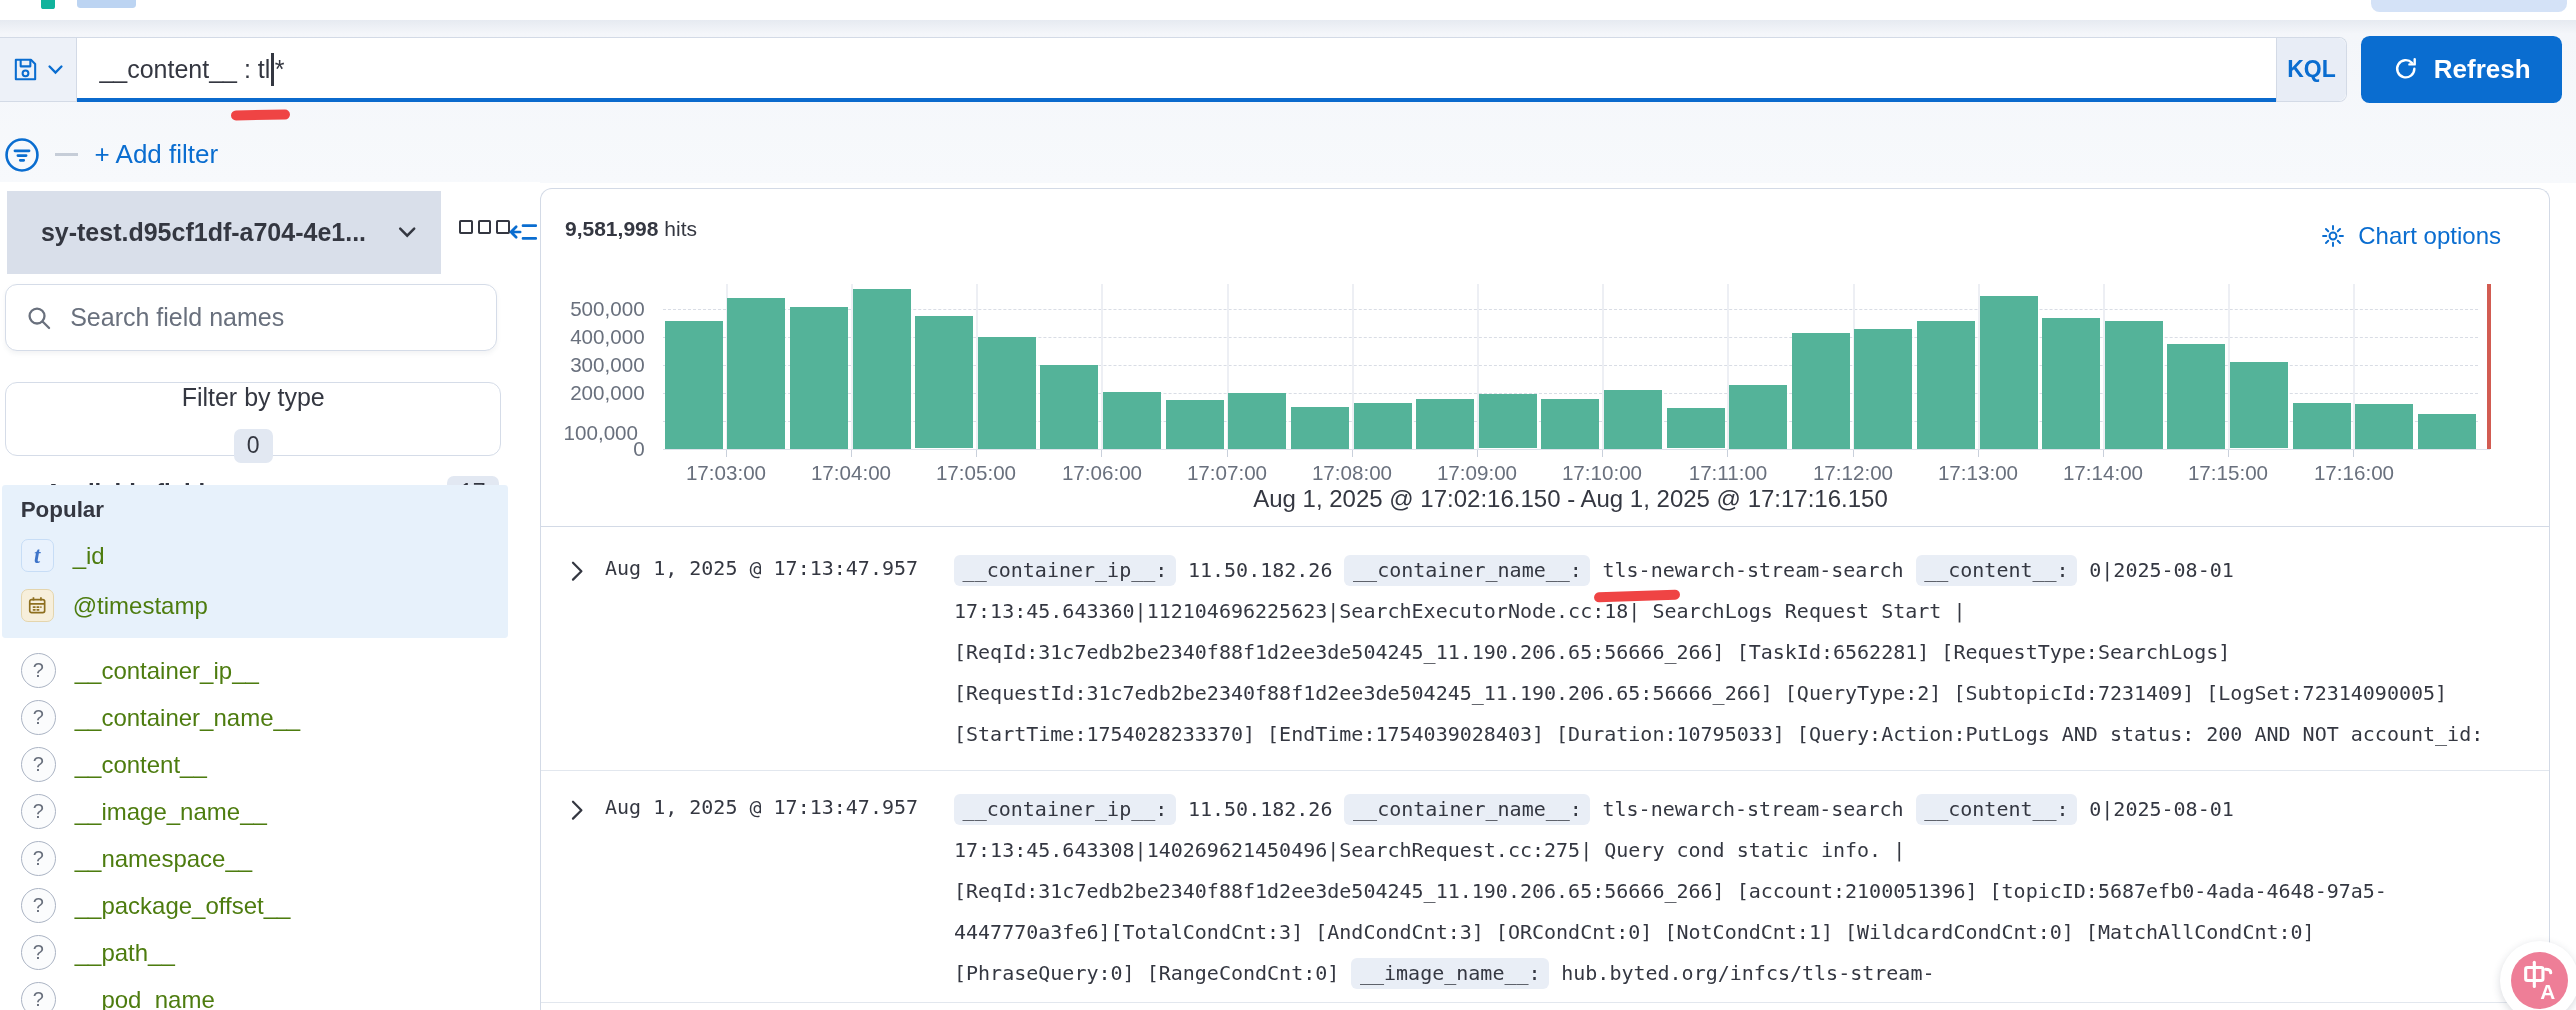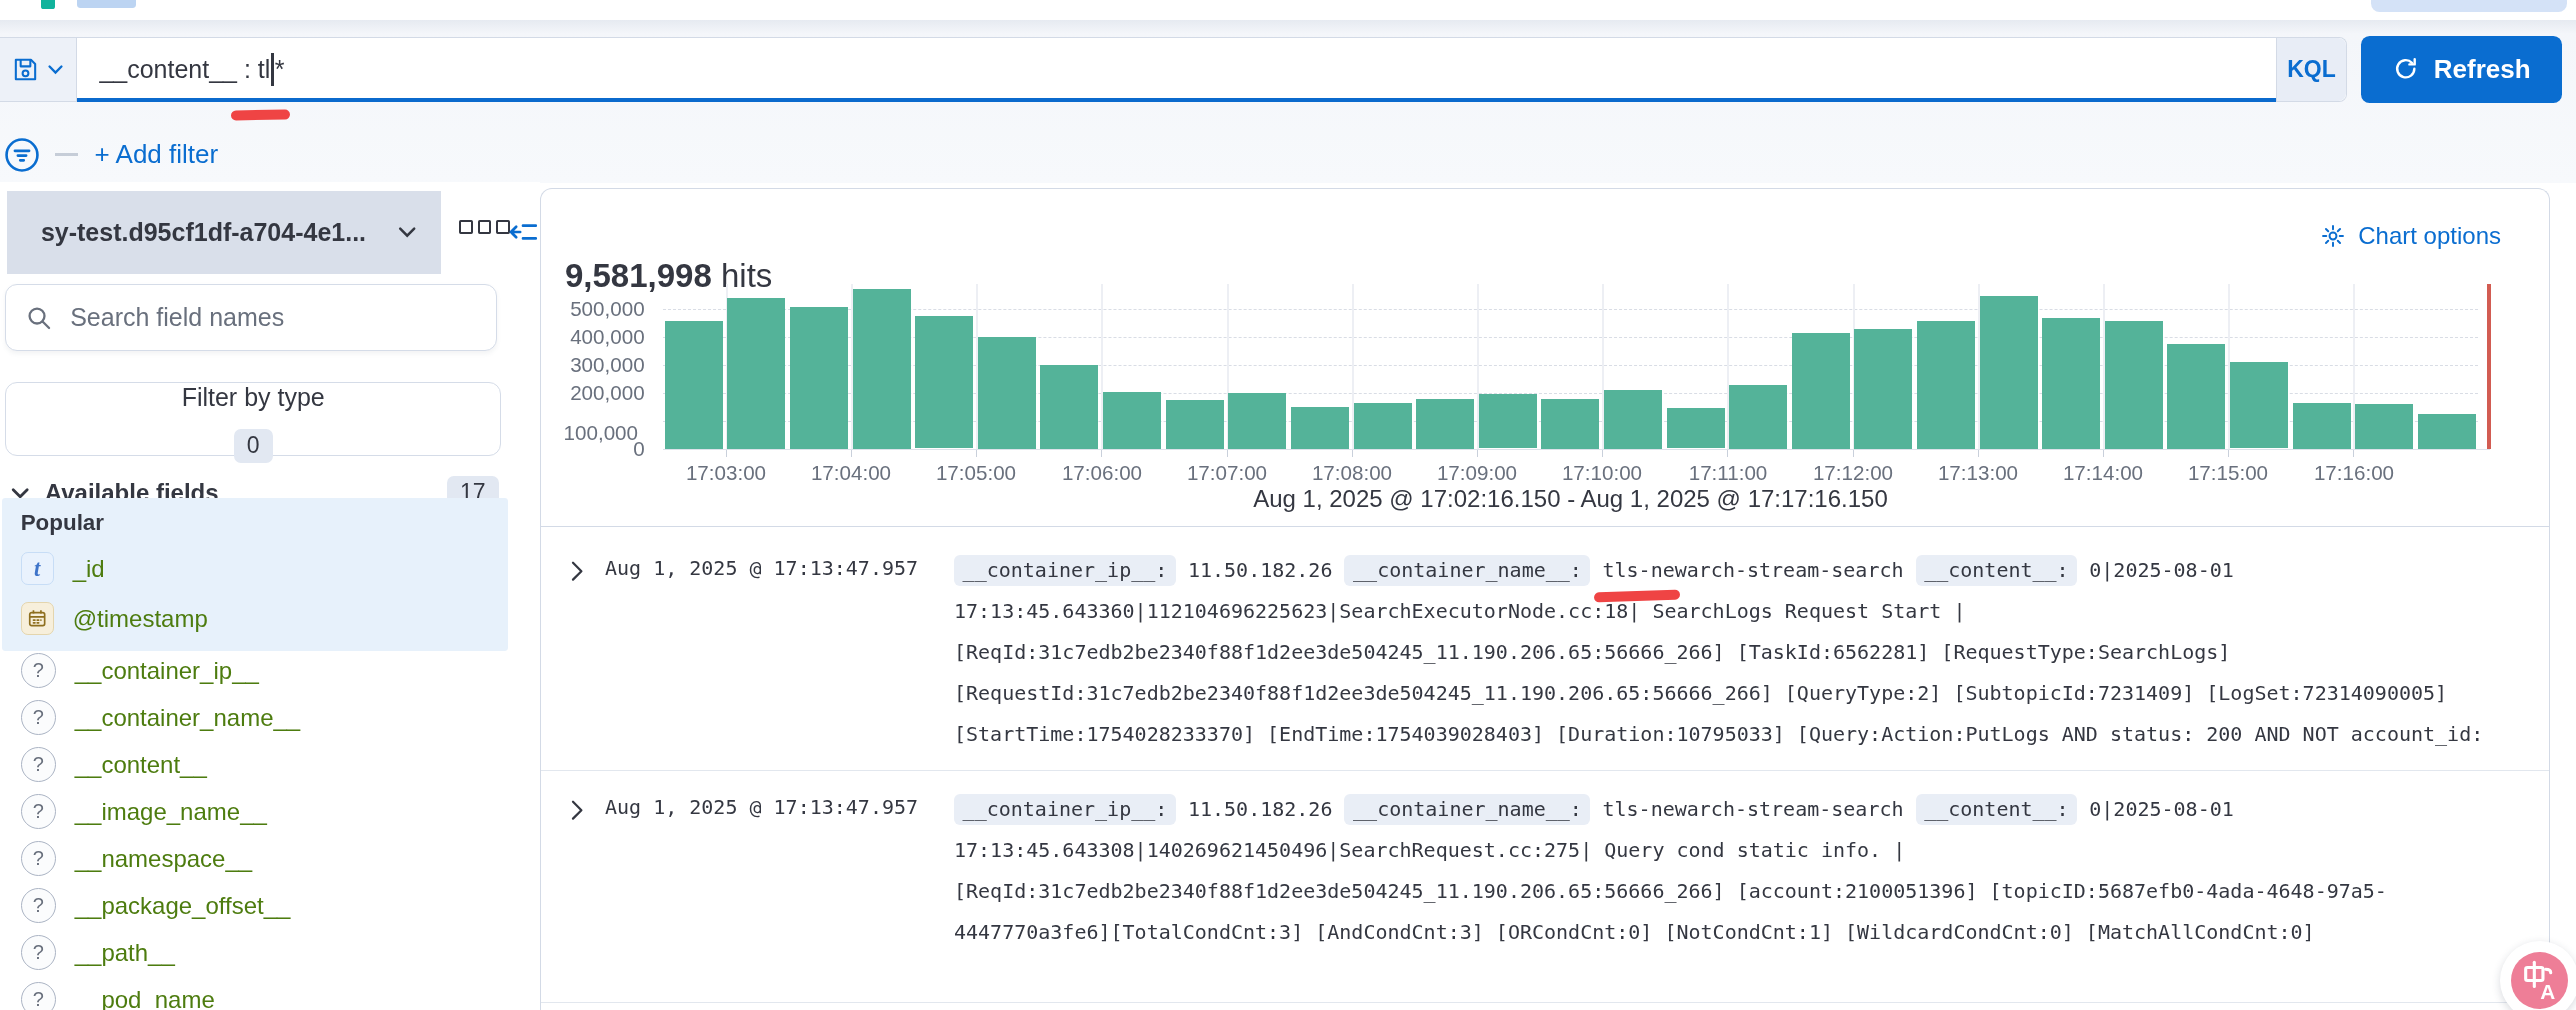--- a/index.html
+++ b/index.html
@@ -47,38 +47,38 @@
   .search-box{position:absolute;left:5.2px;top:102px;width:492px;height:67px;border:0.9px solid #d5dce8;border-radius:12px;background:#fff;
               box-shadow:0 2.6px 4.3px rgba(100,110,130,.08);display:flex;align-items:center;padding:0 19px;gap:15.5px;box-sizing:border-box;}
   .search-box input{border:none;outline:none;flex:1;font-size:25px;font-family:inherit;color:#343741;background:transparent;}
   .search-box input::placeholder{color:#69707d;}
   .type-box{position:absolute;left:5.2px;top:200px;width:496px;height:74px;border:0.9px solid #d5dce8;border-radius:12px;background:#fff;
             display:flex;align-items:center;padding:0 22.4px;gap:17px;box-sizing:border-box;font-size:25px;cursor:pointer;flex-direction:column;}
   .count-badge{background:#e2e8f2;border-radius:6.9px;padding:3.4px 13px;font-size:23px;color:#343741;}
   .spacer{flex:1;}
   .avail-row{position:absolute;left:8.6px;top:294px;width:490px;display:flex;align-items:center;gap:13.8px;cursor:pointer;}
   .avail-row .lbl{font-weight:700;font-size:24px;}
-  .popular{position:absolute;left:1.7px;top:316px;width:506px;height:153px;background:#e7f1fb;border-radius:3.4px;}
+  .popular{position:absolute;left:1.7px;top:303px;width:506px;height:153px;background:#e7f1fb;border-radius:3.4px;}
   .popular .ptitle{position:absolute;left:19px;top:12px;font-weight:700;font-size:22.4px;}
   .prow{position:absolute;left:0;width:100%;height:45px;display:flex;align-items:center;gap:19px;padding-left:19px;box-sizing:border-box;cursor:pointer;}
   .field-list{position:absolute;left:1.7px;top:465px;width:506px;}
   .frow{height:47px;display:flex;align-items:center;gap:19px;padding-left:19px;box-sizing:border-box;cursor:pointer;}
   .fname{font-size:24px;color:#4d7c0f;}
   .q-icon{width:33px;height:33px;border-radius:50%;border:1.7px solid #abb4c4;color:#69707d;background:#fbfcfd;
           font-size:20px;display:flex;align-items:center;justify-content:center;flex:none;}
   .t-icon{width:31px;height:31px;border-radius:6.9px;background:#e9f2fd;border:0.9px solid #c7ddf6;color:#3e74c9;
           font-family:"Liberation Serif",serif;font-style:italic;font-weight:700;font-size:22.4px;
           display:flex;align-items:center;justify-content:center;flex:none;}
   .cal-icon{width:31px;height:31px;border-radius:6.9px;background:#f7efdb;border:0.9px solid #e4d5ad;
             display:flex;align-items:center;justify-content:center;flex:none;}
 
   
   .panel{position:absolute;left:540px;top:188px;width:2010px;height:860px;background:#fff;
          border:0.9px solid #d3dae6;border-bottom:none;border-radius:12px 12px 0 0;box-sizing:border-box;}
-  .hits-row{position:absolute;left:24px;top:27.5px;font-size:33px;margin-top:40px;}
+  .hits-row{position:absolute;left:24px;top:27.5px;font-size:21px;}
   .hits-row b{font-weight:700;}
   .chart-options{position:absolute;right:48px;top:33px;display:flex;align-items:center;gap:12px;
                  color:#0a6dd0;font-size:24px;font-weight:500;cursor:pointer;}
 
   .chart{position:absolute;left:0;top:74px;right:0;height:258px;}
   .gridv{position:absolute;width:1.7px;background:#edeff4;top:20.6px;height:165px;}
   .gridh{position:absolute;left:122px;width:1815px;height:0;border-top:1.7px dashed #d9dde5;}
   .baseline{position:absolute;left:122px;width:1827px;top:186px;height:0.9px;background:#dde2ea;}
   .xtick{position:absolute;top:187px;width:0.9px;height:6.9px;background:#c9d0db;}
   .bar{position:absolute;background:#54b399;}
@@ -386,20 +386,21 @@
             <svg width="22.4" height="22.4" viewBox="0 0 16 16" fill="none" stroke="#343741" stroke-width="1.6" stroke-linecap="round" stroke-linejoin="round">
               <path d="M5 2l6 6-6 6"></path>
             </svg>
           </button>
           <div class="ts">Aug 1, 2025 @ 17:13:47.957</div>
           <div class="lines">
             <div class="ln"><span class="fbadge">__container_ip__:</span> 11.50.182.26 <span class="fbadge">__container_name__:</span> tls-newarch-stream-search <span class="fbadge">__content__:</span> 0|2025-08-01</div>
             <div class="ln">17:13:45.643308|140269621450496|SearchRequest.cc:275| Query cond static info. |</div>
             <div class="ln">[ReqId:31c7edb2be2340f88f1d2ee3de504245_11.190.206.65:56666_266] [account:2100051396] [topicID:5687efb0-4ada-4648-97a5-</div>
             <div class="ln">4447770a3fe6][TotalCondCnt:3] [AndCondCnt:3] [ORCondCnt:0] [NotCondCnt:1] [WildcardCondCnt:0] [MatchAllCondCnt:0]</div>
+            <div class="ln">[PhraseQuery:0] [RangeCondCnt:0] <span class="fbadge">__image_name__:</span> hub.byted.org/infcs/tls-stream-</div>
           </div>
         </div>
       </div>
     <div class="sep sep-light" style="top:581px"></div>
     <div class="sep sep-light" style="top:813px"></div>
   </div>
 
   <div class="mark mark1"></div>
   <div class="mark mark2"></div>
 

